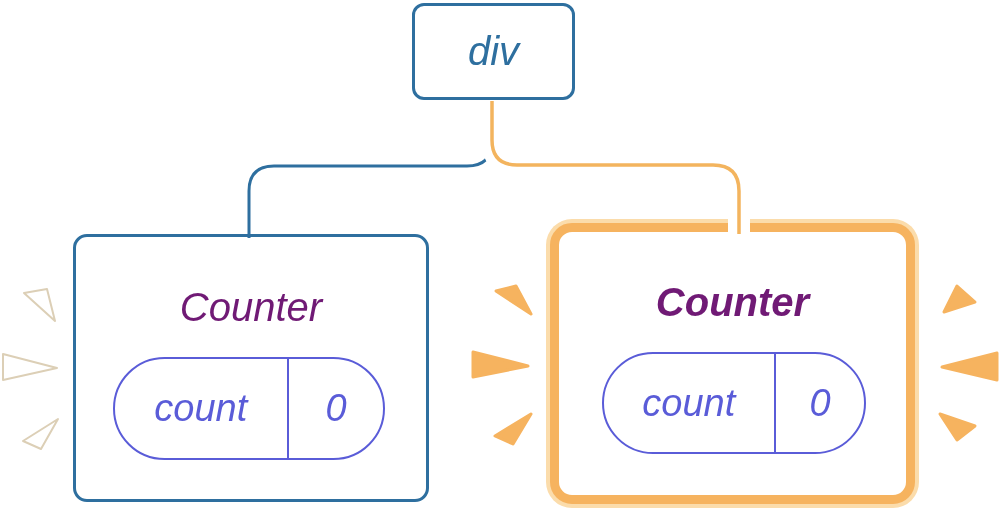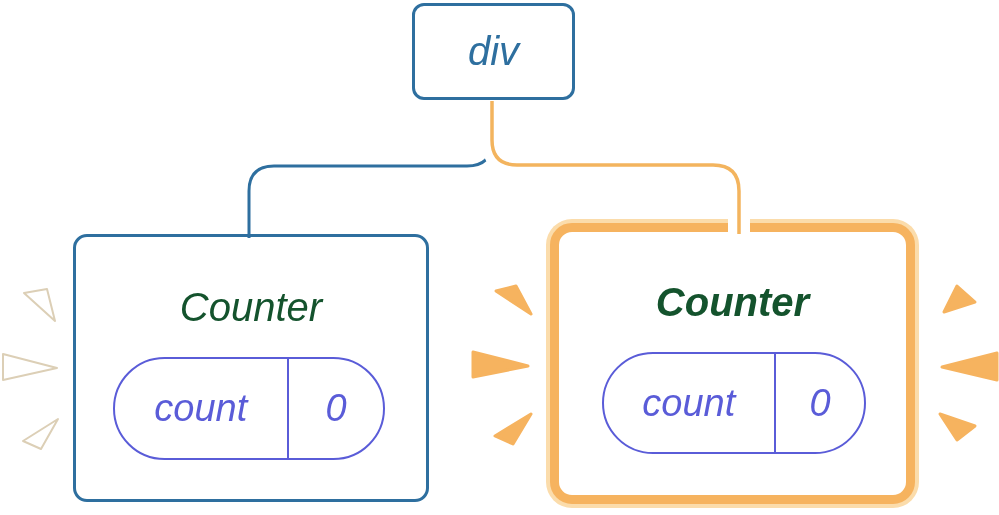--- a/index.html
+++ b/index.html
@@ -31,21 +31,21 @@
     left:73px;top:234px;width:356px;height:268px;
     border:3px solid #2E6F9F;border-radius:14px;
   }
   #counter-card-right{
     left:550px;top:223px;width:365px;height:281px;
     border:9px solid #F6B35F;border-radius:22px;
     box-shadow:0 0 0 4px #FBDCAB;
   }
   .card-title{
     text-align:center;line-height:48px;height:48px;
-    color:#14532d;font-size:40px;
+    color:#701a75;font-size:40px;
   }
   #counter-card-left .card-title{margin-top:46px;font-weight:500;}
   #counter-card-right .card-title{margin-top:46px;font-weight:700;}
   .state-pill{
     position:absolute;box-sizing:border-box;
     border:2.5px solid #5A5CD8;border-radius:60px;
     display:flex;align-items:stretch;overflow:hidden;
     background:#ffffff;
   }
   #counter-card-left .state-pill{left:37px;top:120px;width:272px;height:103px;}

